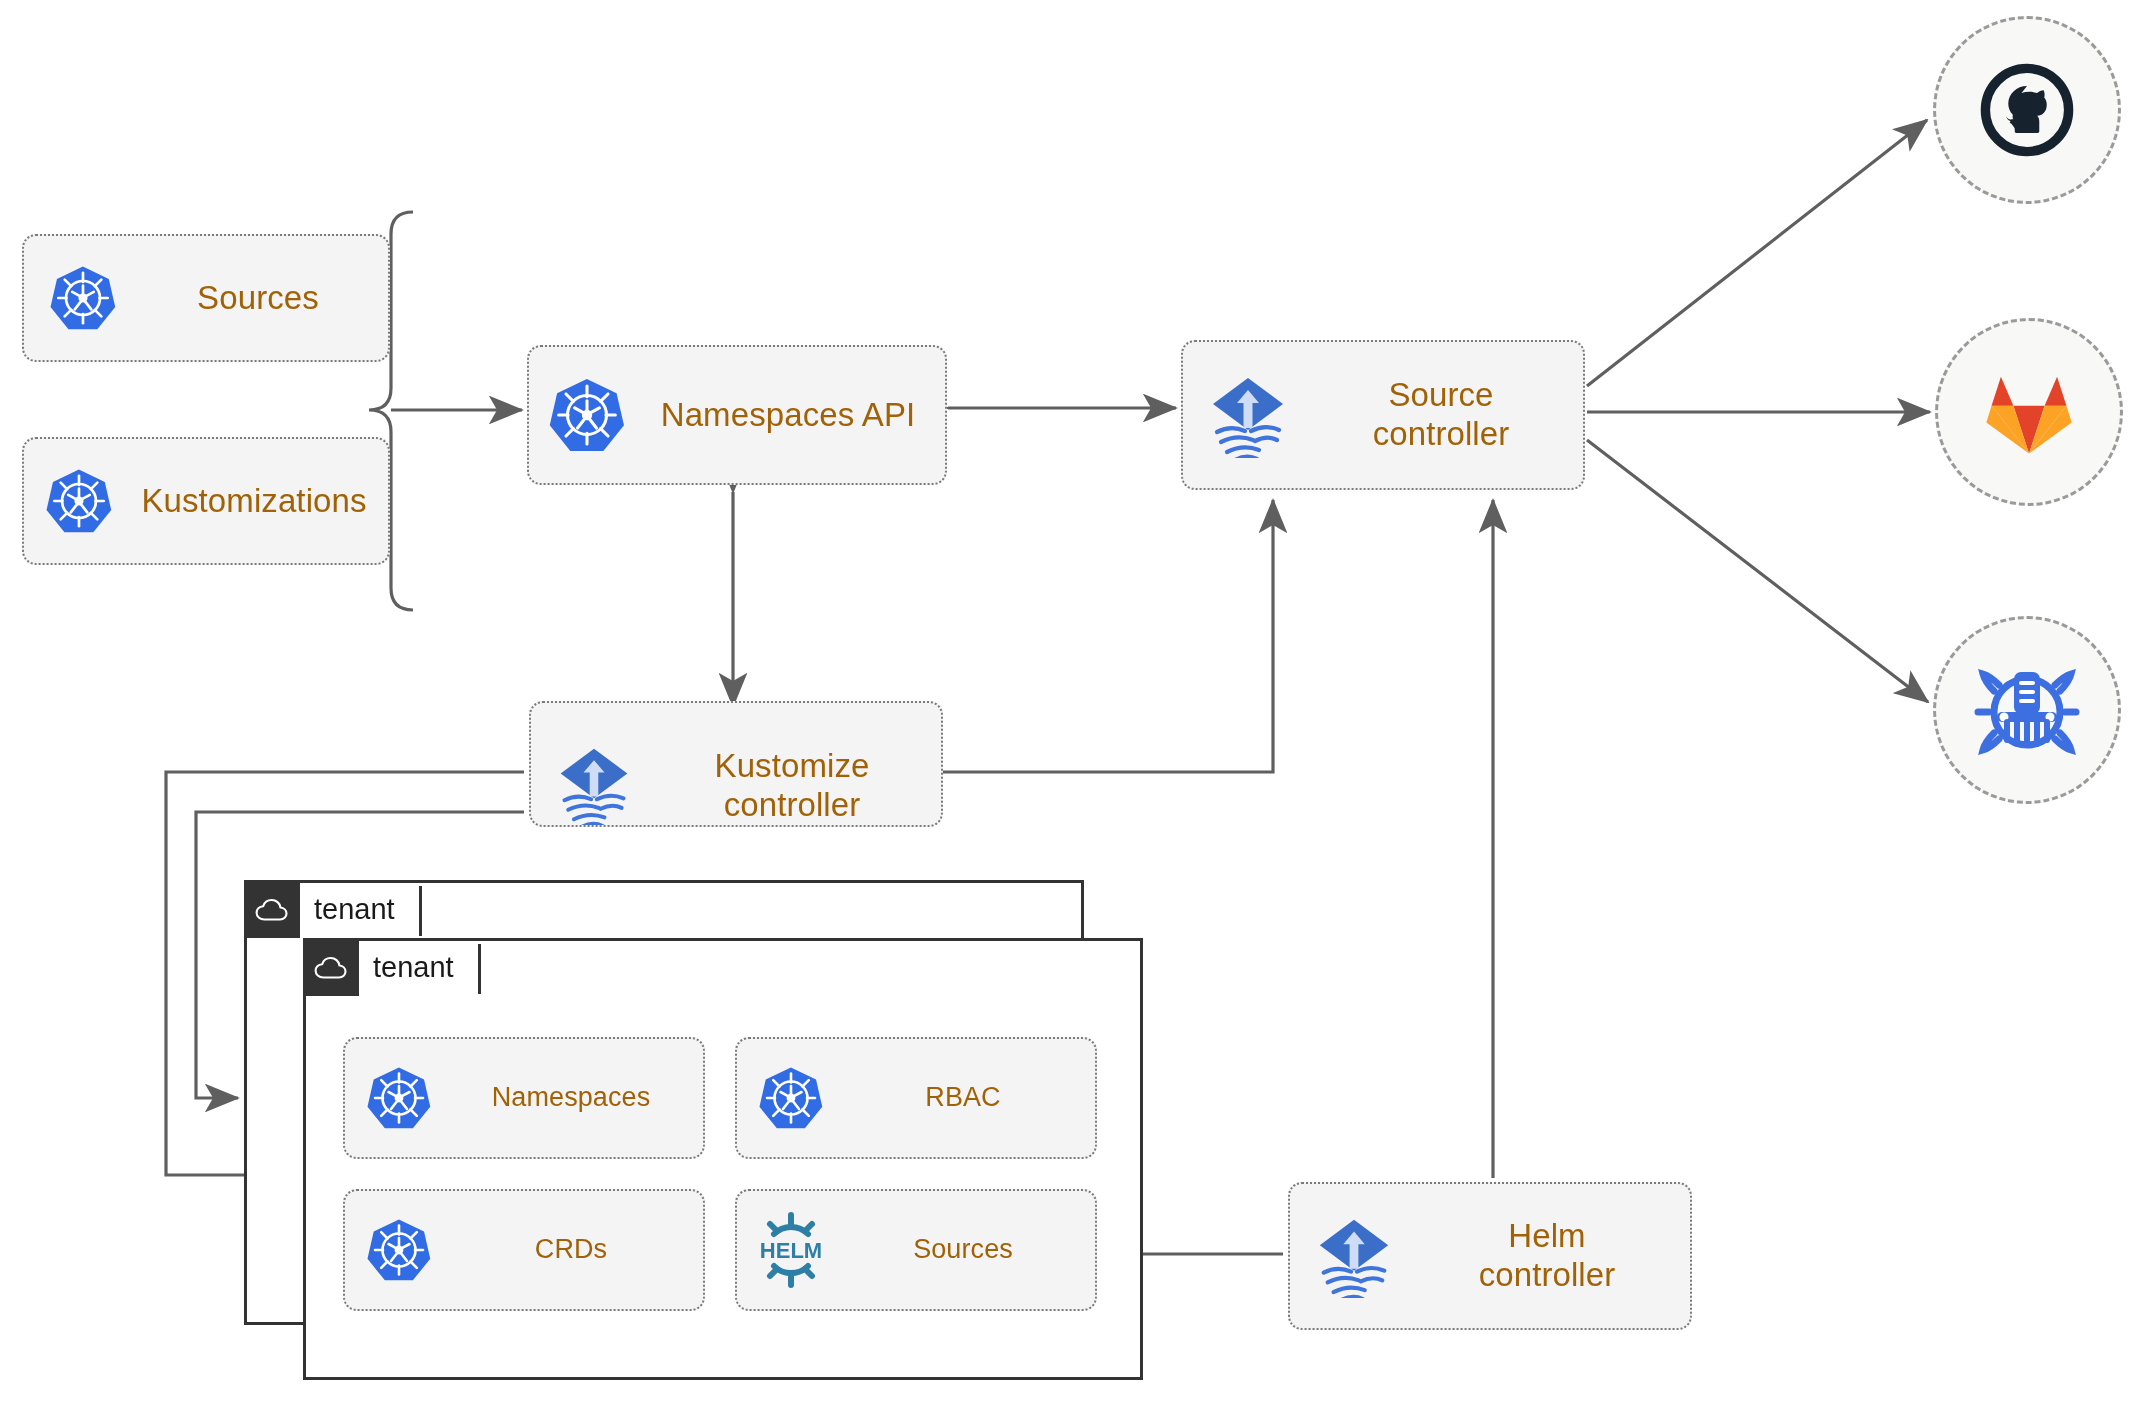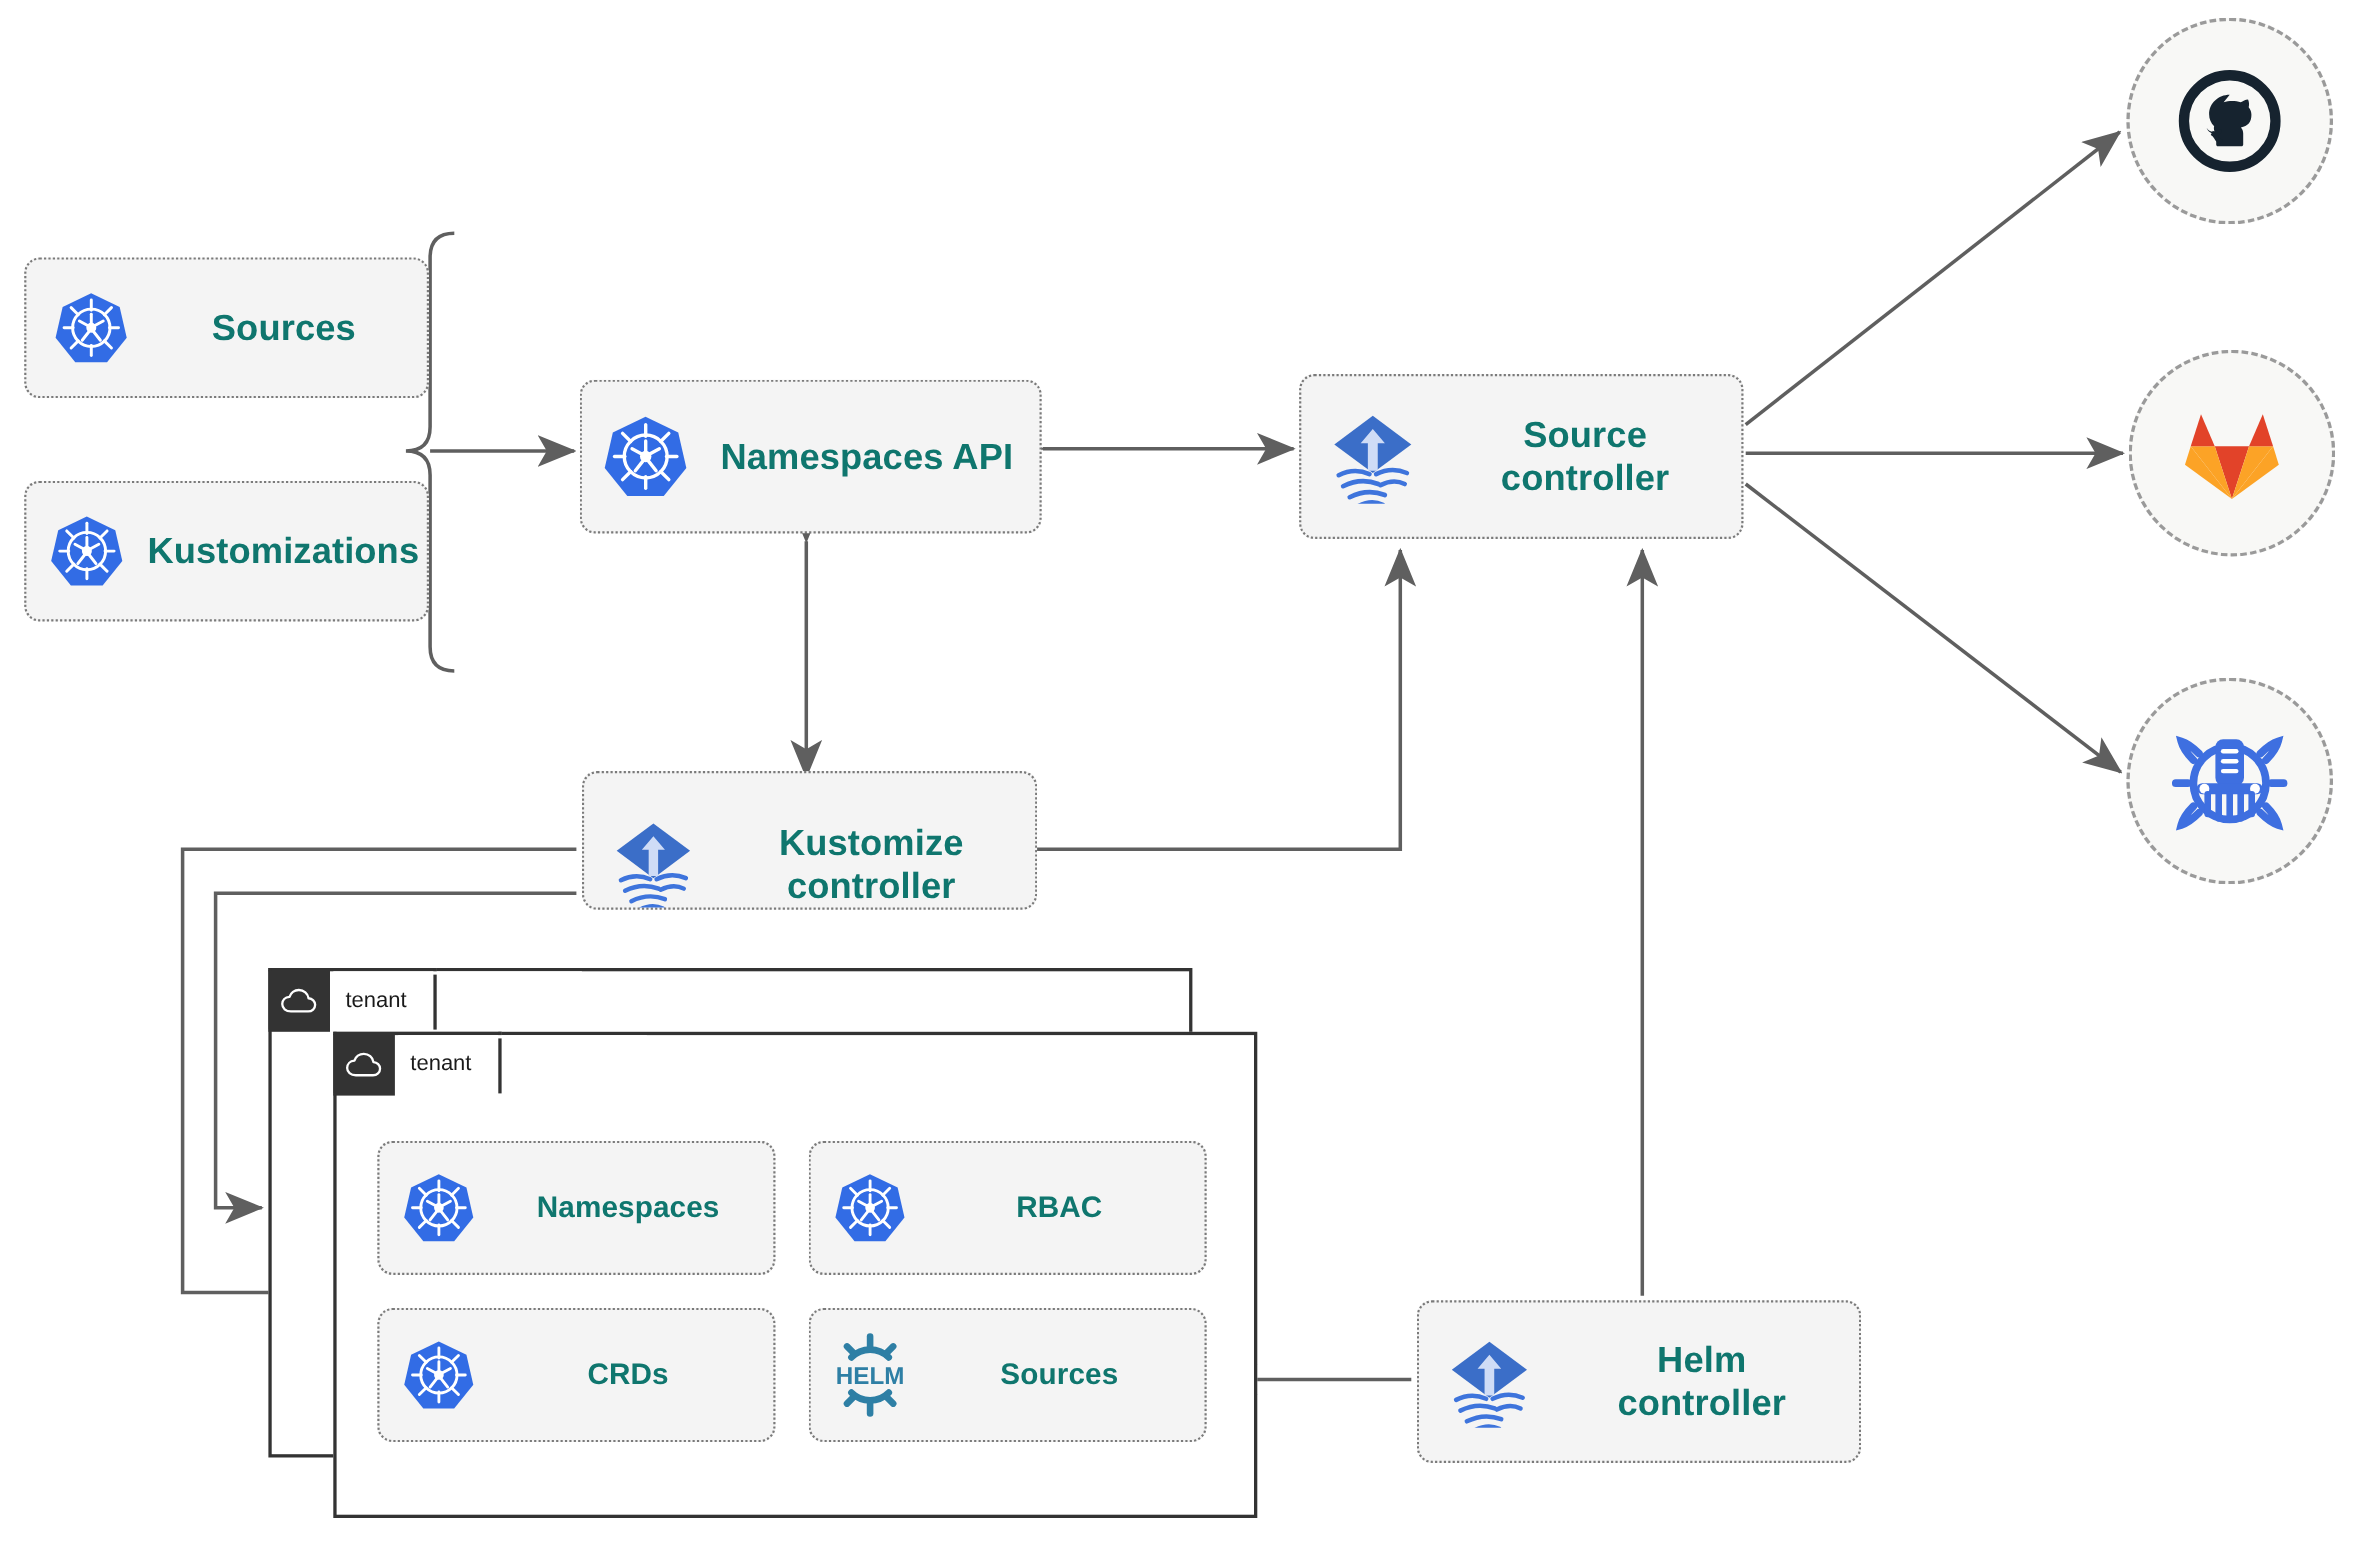--- a/index.html
+++ b/index.html
@@ -12,23 +12,23 @@
     position:absolute;
     background:#f4f4f4;
     border:2.5px dotted #7a7a7a;
     border-radius:14px;
     box-sizing:border-box;
     display:flex;align-items:center;
     z-index:5;
   }
   .node .ico{flex:0 0 auto;display:flex;align-items:center;justify-content:center;}
   .node .lbl{
-    flex:1 1 auto;text-align:center;color:#0f766e;
+    flex:1 1 auto;text-align:center;color:#a16207;
     font-size:33px;line-height:1.18;letter-spacing:.1px;
-    padding-right:14px;white-space:pre-line;font-weight:bold;
+    padding-right:14px;white-space:pre-line;
   }
   .node.small .lbl{font-size:27px;}
 
   
   .circ{
     position:absolute;border-radius:50%;
     background:#f8f8f6;border:3px dashed #9a9a9a;
     display:flex;align-items:center;justify-content:center;
     box-sizing:border-box;z-index:5;
   }
@@ -44,21 +44,21 @@
     height:56px;display:flex;align-items:center;
     background:#ffffff;border:3px solid #333333;border-bottom:none;
     box-sizing:border-box;
   }
   .tenant .tabicon{
     width:56px;height:56px;background:#333333;
     display:flex;align-items:center;justify-content:center;flex:0 0 auto;
     margin:-3px 0 -3px -3px;
   }
   .tenant .tabname{
-    padding:0 24px 0 14px;font-size:20px;color:#1a1a1a;white-space:nowrap;
+    padding:0 24px 0 14px;font-size:29px;color:#1a1a1a;white-space:nowrap;
   }
   .tenant .tabmask{
     position:absolute;left:0;top:0;height:3px;background:#ffffff;
   }
 </style>
 </head>
 <body>
 
 <div id="stage">
 

